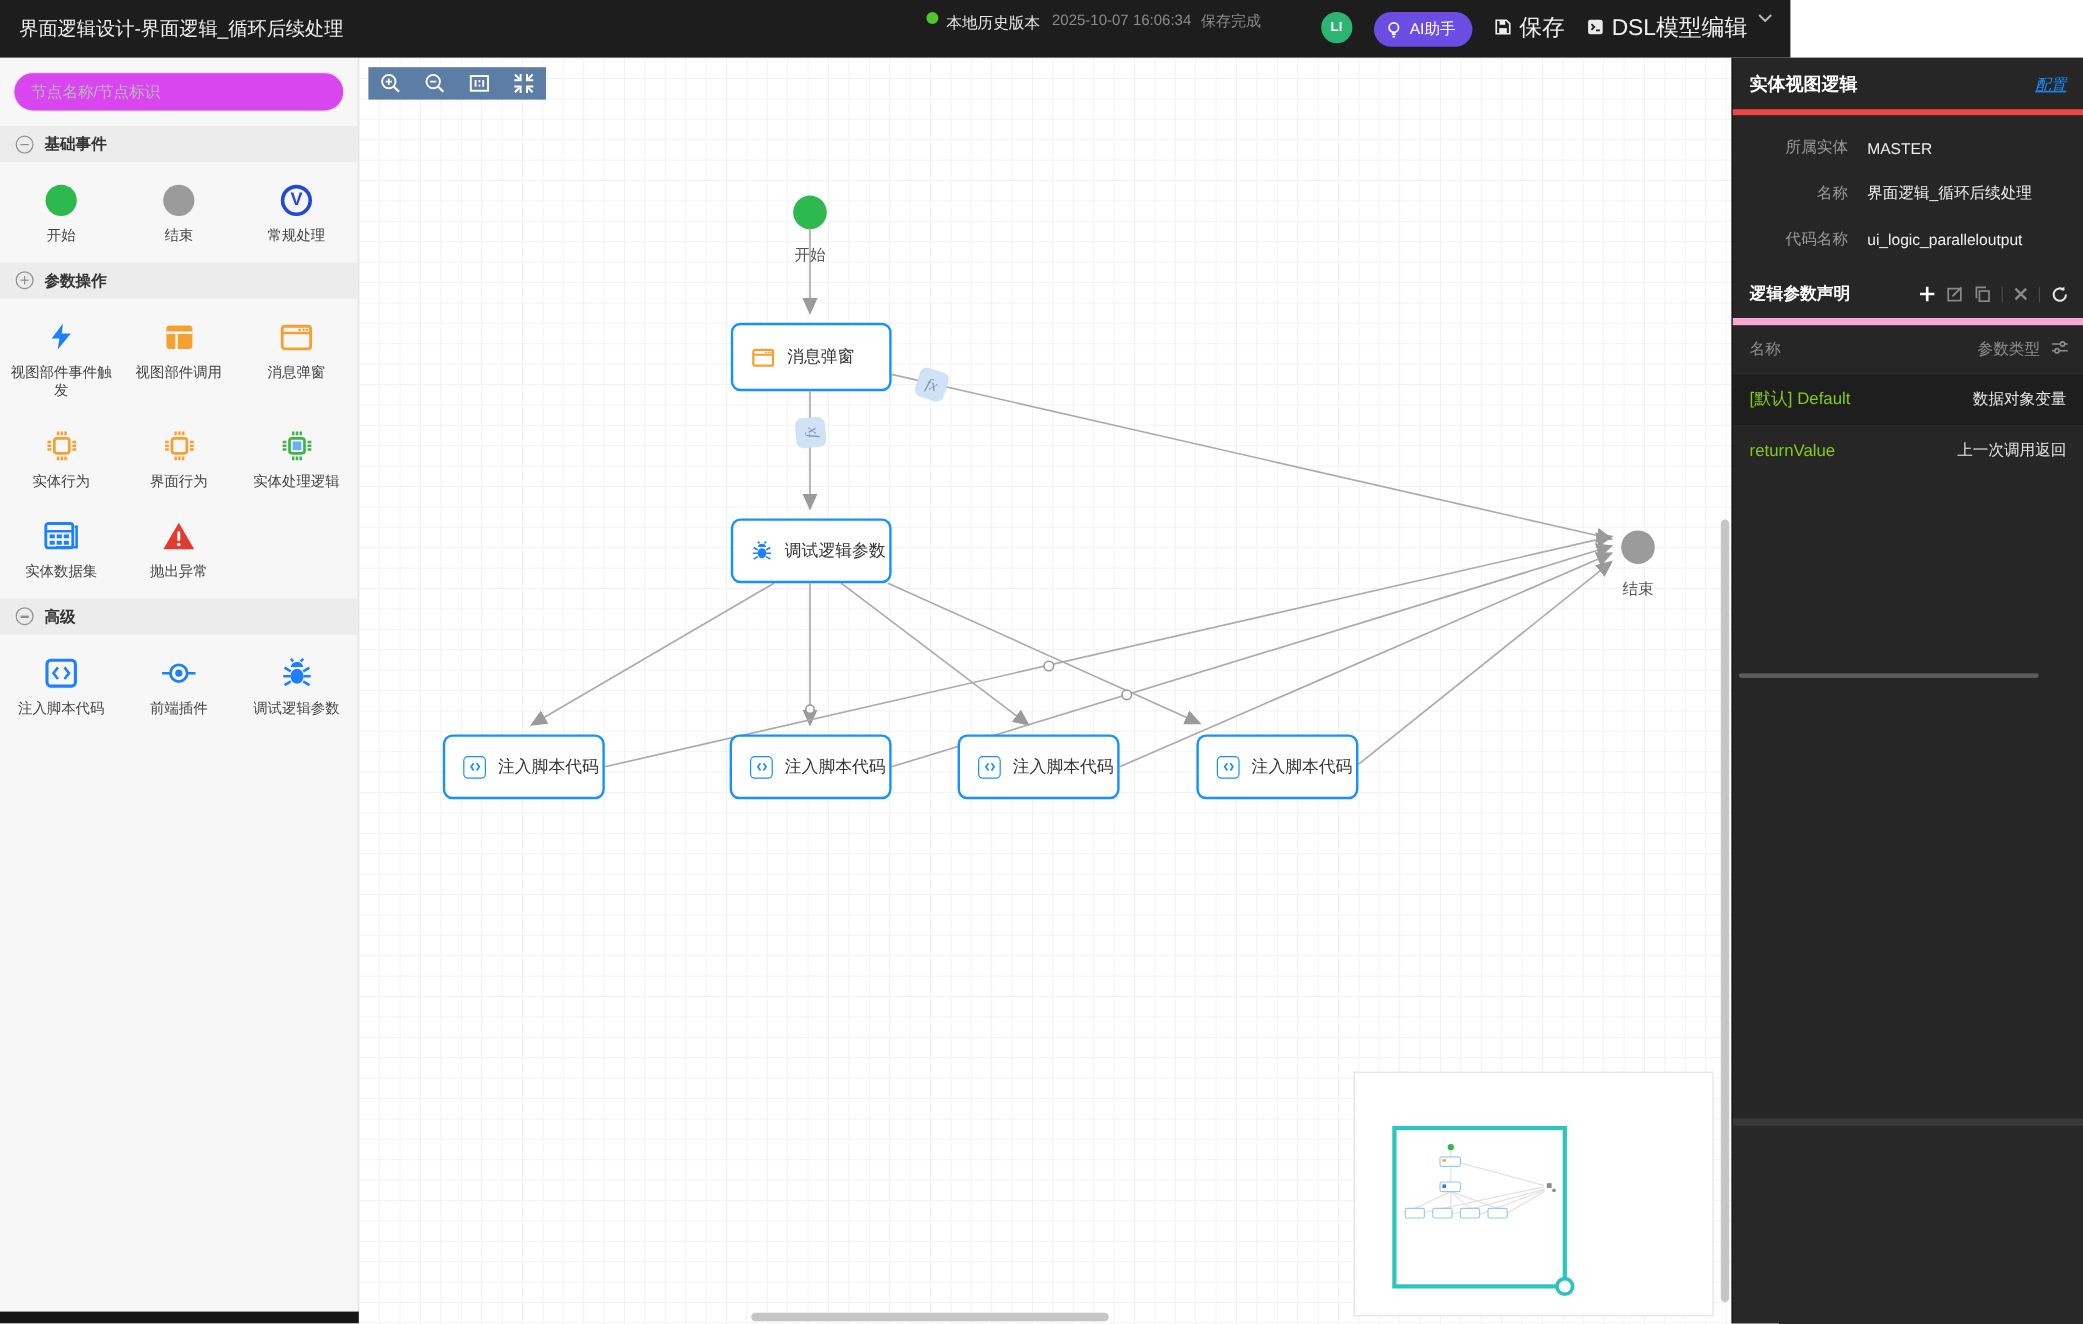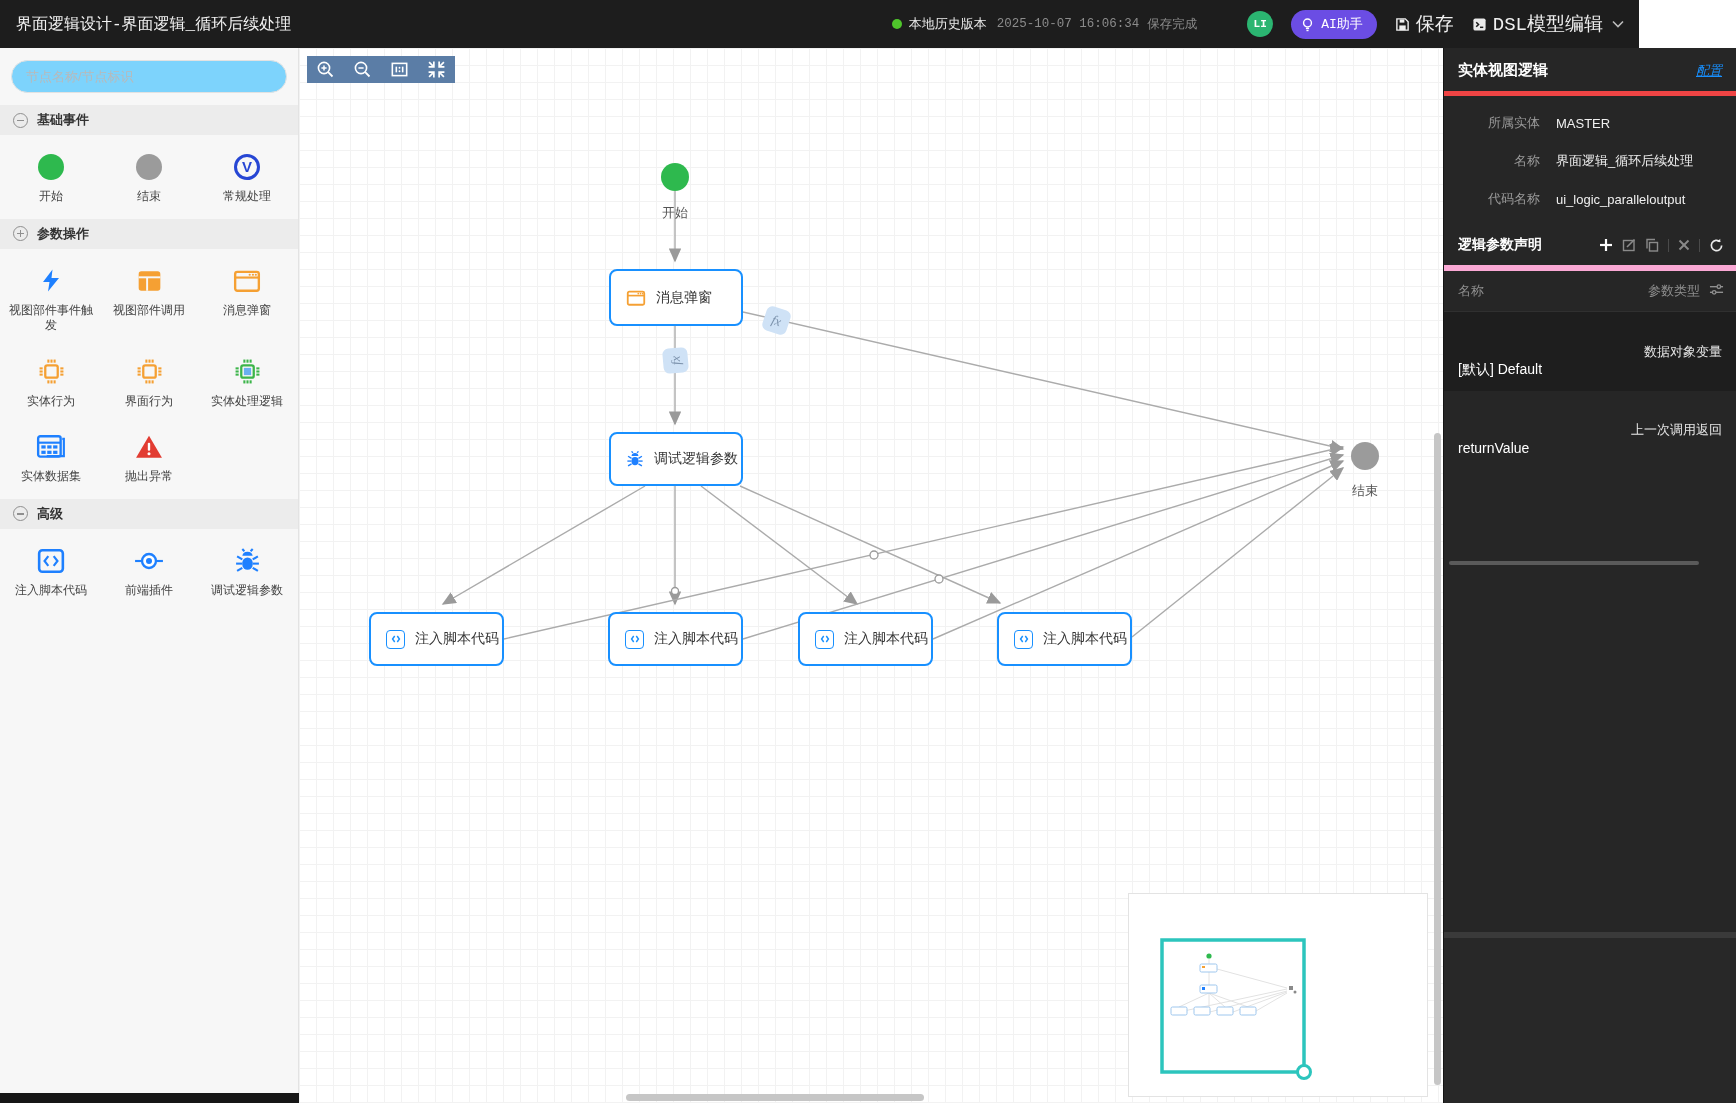--- a/index.html
+++ b/index.html
@@ -1,34 +1,34 @@
 <!DOCTYPE html>
 <html><head>
 <meta charset="utf-8">
 <style>
   * { box-sizing: border-box; margin: 0; padding: 0; }
   html,body { width:1736px; height:1103px; overflow:hidden; }
   body { font-family:"Liberation Sans","DejaVu Sans",sans-serif; background:#fff; position:relative; }
 
   
-  .topbar { position:absolute; left:0; top:0; width:1639px; height:48px; background:#1d1d1d; display:flex; align-items:center; color:#eee; z-index:30;font-family:Liberation Mono, monospace; }
+  .topbar { position:absolute; left:0; top:0; width:1492px; height:48px; background:#1d1d1d; display:flex; align-items:center; color:#eee; z-index:30; }
   .tb-title { margin-left:16px; font-size:16px; color:#f2f2f2; }
-  .tb-right { margin-left:auto; display:flex; align-items:center; margin-right:14px; }
+  .tb-right { margin-left:auto; display:flex; align-items:flex-start; margin-right:14px; }
   .status-dot { width:10px; height:10px; border-radius:50%; background:#4fc62b; margin-right:7px; }
   .tb-version { font-size:13px; color:#e8e8e8; margin-right:10px; }
   .tb-dim { font-size:12.5px; color:#8b8b8b; margin-right:8px; }
   .avatar { width:26px; height:26px; border-radius:50%; background:#2bb571; color:#fff; font-size:11px; font-weight:bold; display:flex; align-items:center; justify-content:center; margin:0 18px 0 42px; }
   .ai-pill { background:#6b4de4; border-radius:16px; height:29px; padding:0 14px 0 9px; display:flex; align-items:center; gap:6px; font-size:13px; color:#fff; margin-right:18px; cursor:pointer; }
   .tb-btn { display:flex; align-items:center; gap:6px; font-size:19px; color:#f0f0f0; margin-right:18px; cursor:pointer; }
   .tb-caret { margin-left:4px; display:flex; align-items:center; }
 
   
   .sidebar { position:absolute; left:0; top:48px; width:299px; bottom:0; background:#f7f7f7; border-right:1px solid #e3e3e3; z-index:10; }
   .search-wrap { padding:12px 11px 10px; }
-  .search-input { width:100%; height:33px; border:1px solid #e2e2e2; border-radius:17px; background:#7dd3fc; padding:0 14px; font-size:13px; color:#333; outline:none; font-family:inherit; }
+  .search-input { width:100%; height:33px; border:1px solid #e2e2e2; border-radius:17px; background:#d946ef; padding:0 14px; font-size:13px; color:#333; outline:none; font-family:inherit; }
   .search-input::placeholder { color:#b9b9b9; }
   .sec-header { height:30px; background:#ececec; display:flex; align-items:center; gap:9px; padding:0 13px; font-size:13px; font-weight:bold; color:#333; margin-top:2px; cursor:pointer; }
   .collapse { width:15px; height:15px; border:1px solid #8f8f8f; border-radius:50%; position:relative; flex:none; }
   .collapse::before { content:""; position:absolute; left:3px; right:3px; top:6px; height:1.4px; background:#8f8f8f; }
   .collapse.plus::after { content:""; position:absolute; top:3px; bottom:3px; left:6px; width:1.4px; background:#8f8f8f; }
   .pgrid { display:grid; grid-template-columns:repeat(3,1fr); padding:4px 2px 2px; }
   .pitem { display:flex; flex-direction:column; align-items:center; gap:8px; padding:14px 3px 10px; font-size:12px; color:#444; text-align:center; line-height:1.3; cursor:grab; }
   .pitem .ic { height:28px; display:flex; align-items:center; justify-content:center; }
   .dot-start { width:26px; height:26px; border-radius:50%; background:#2eb94e; }
   .dot-end { width:26px; height:26px; border-radius:50%; background:#9b9b9b; }
@@ -63,21 +63,21 @@
   .fvalue { color:#f0f0f0; }
   .params-head { display:flex; align-items:center; padding:16px 12px 11px 14px; border-bottom:6px solid #f9a8d4; }
   .params-title { font-size:14px; font-weight:bold; color:#fff; }
   .picons { margin-left:auto; display:flex; align-items:center; gap:9px; }
   .picons .pi { display:flex; align-items:center; cursor:pointer; }
   .pi-sep { width:1px; height:13px; background:#4a4a4a; }
   .thead { display:flex; padding:11px 12px 11px 14px; color:#8f8f8f; font-size:13px; align-items:center; border-bottom:1px solid #303030; }
   .th-name { flex:1; }
   .trow { display:flex; padding:12px 14px; font-size:14px; align-items:center; }
   .trow.sel { background:#1e1e1e; }
-  .t-name { flex:1; color:#ffffff;margin-top:37px; }
+  .t-name { flex:1; color:#84cc16; }
   .t-type { font-size:13px; color:#e6e6e6; }
   .p-hthumb { position:absolute; left:5px; top:513px; width:250px; height:4px; background:#5a5a5a; border-radius:2px; cursor:pointer; }
   .note-toolbar { position:absolute; left:0; right:0; top:884px; height:30px; background:#3a3a3a; display:flex; align-items:center; padding:0 12px; gap:17px; font-size:13.5px; color:#e2e2e2; }
   .nt-label { font-size:13px; color:#f0f0f0; }
   .nt-b { font-weight:bold; cursor:pointer; }
   .nt-i { font-style:italic; font-family:"Liberation Serif","DejaVu Serif",serif; cursor:pointer; }
   .nt-h { cursor:pointer; }
   .nt-u { text-decoration:underline; cursor:pointer; }
   .nt-caret { margin-left:auto; width:0; height:0; border-left:6px solid transparent; border-right:6px solid transparent; border-top:7px solid #cfcfcf; cursor:pointer; }
   .note-body { position:absolute; left:0; right:0; top:890px; bottom:0; background:#282828; }

